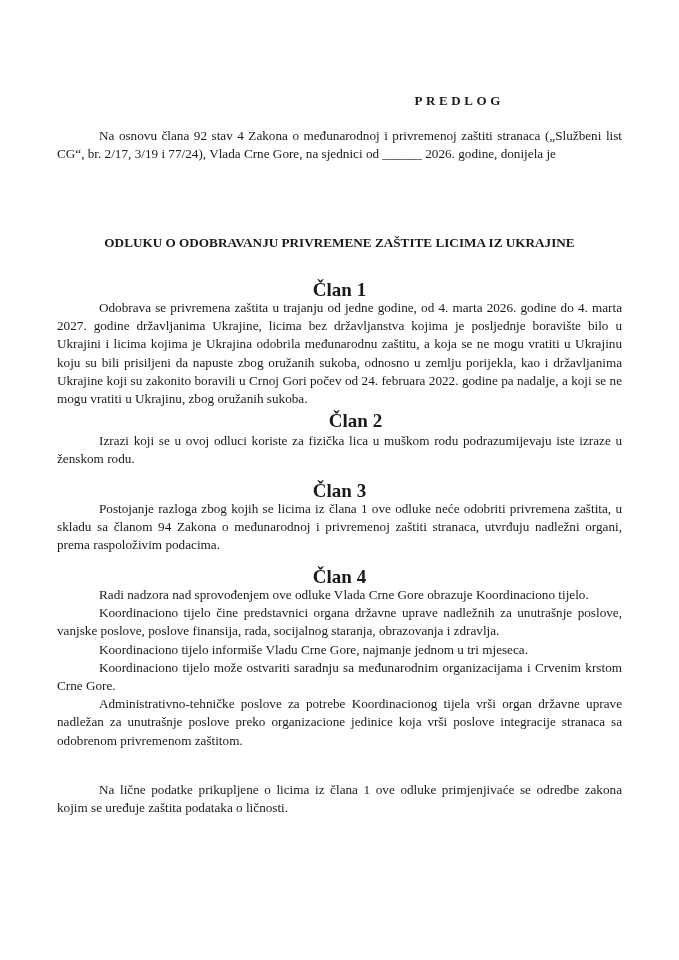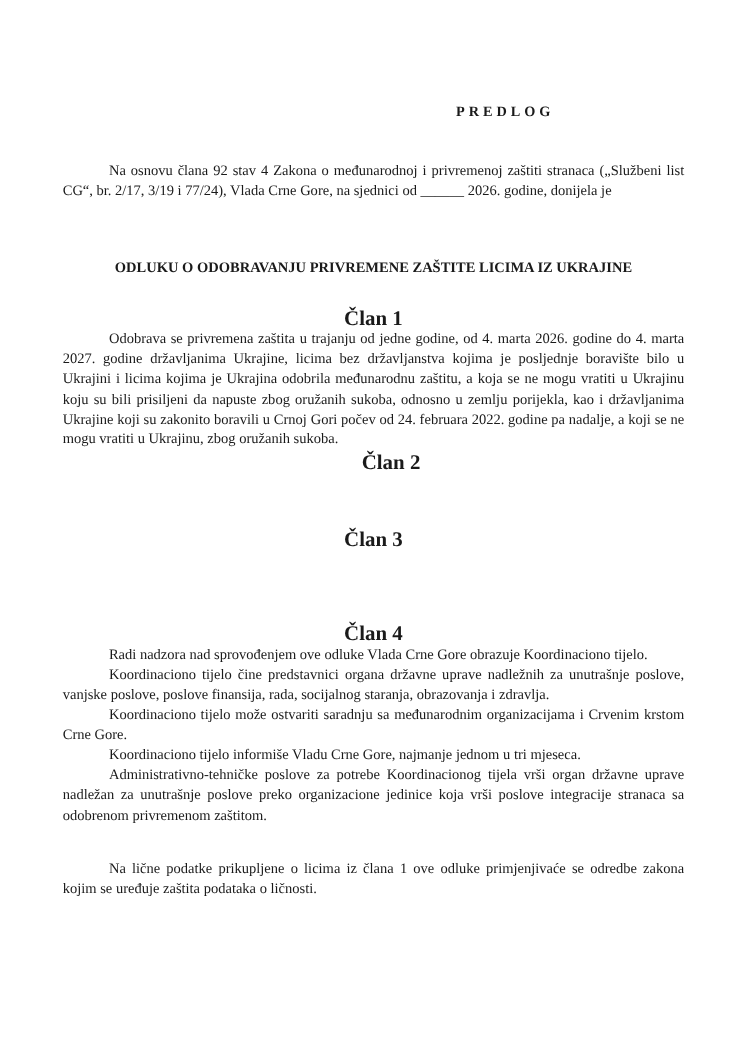--- a/index.html
+++ b/index.html
@@ -3,21 +3,21 @@
 <meta charset="utf-8">
 <style>
   html, body { margin: 0; padding: 0; background: #ffffff; }
   body { width: 679px; height: 960px; position: relative; overflow: hidden;
          font-family: "Liberation Serif", "DejaVu Serif", serif; color: #1a1a1a; }
   .page { position: absolute; left: 0; top: 0; width: 561px; height: 960px; }
   .predlog { position: absolute; top: 93px; right: 57px; font-weight: bold; font-size: 13px; letter-spacing: 3.6px; }
   .para { position: absolute; left: 57px; width: 565px; font-size: 13.2px; line-height: 18.2px; text-align: justify; }
   .para p { margin: 0; }
   .indent { text-indent: 42px; }
-  .preamble { top: 146px; }
+  .preamble { top: 127px; }
   .title { position: absolute; top: 235px; left: 0; width: 679px; text-align: center; font-weight: bold; font-size: 13.2px; }
   .clan-head { position: absolute; left: 0; width: 679px; text-align: center; font-weight: bold; font-size: 19px; line-height: 18px; }
 </style>
 </head>
 <body>
 
 <div class="page">
 
   <div class="predlog">PREDLOG</div>
 
@@ -26,29 +26,35 @@
   </div>
 
   <div class="title">ODLUKU O ODOBRAVANJU PRIVREMENE ZAŠTITE LICIMA IZ UKRAJINE</div>
 
   <div class="clan-head" style="top:281px;">Član 1</div>
   <div class="para" style="top:299px;">
     <p class="indent">Odobrava se privremena zaštita u trajanju od jedne godine, od 4. marta 2026. godine do 4. marta 2027. godine državljanima Ukrajine, licima bez državljanstva kojima je posljednje boravište bilo u Ukrajini i licima kojima je Ukrajina odobrila međunarodnu zaštitu, a koja se ne mogu vratiti u Ukrajinu koju su bili prisiljeni da napuste zbog oružanih sukoba, odnosno u zemlju porijekla, kao i državljanima Ukrajine koji su zakonito boravili u Crnoj Gori počev od 24. februara 2022. godine pa nadalje, a koji se ne mogu vratiti u Ukrajinu, zbog oružanih sukoba.</p>
   </div>
 
   <div class="clan-head" style="top:412px;padding-left:16px;">Član 2</div>
+  <div class="para" style="top:432px;">
+    <p class="indent">Izrazi koji se u ovoj odluci koriste za fizička lica u muškom rodu podrazumijevaju iste izraze u ženskom rodu.</p>
+  </div>
 
   <div class="clan-head" style="top:482px;">Član 3</div>
+  <div class="para" style="top:500px;">
+    <p class="indent">Postojanje razloga zbog kojih se licima iz člana 1 ove odluke neće odobriti privremena zaštita, u skladu sa članom 94 Zakona o međunarodnoj i privremenoj zaštiti stranaca, utvrđuju nadležni organi, prema raspoloživim podacima.</p>
+  </div>
 
   <div class="clan-head" style="top:568px;">Član 4</div>
   <div class="para" style="top:586px;">
     <p class="indent">Radi nadzora nad sprovođenjem ove odluke Vlada Crne Gore obrazuje Koordinaciono tijelo.</p>
     <p class="indent">Koordinaciono tijelo čine predstavnici organa državne uprave nadležnih za unutrašnje poslove, vanjske poslove, poslove finansija, rada, socijalnog staranja, obrazovanja i zdravlja.</p>
+    <p class="indent">Koordinaciono tijelo informiše Vladu Crne Gore, najmanje jednom u tri mjeseca.</p>
     <p class="indent">Koordinaciono tijelo može ostvariti saradnju sa međunarodnim organizacijama i Crvenim krstom Crne Gore.</p>
-    <p class="indent">Koordinaciono tijelo informiše Vladu Crne Gore, najmanje jednom u tri mjeseca.</p>
     <p class="indent">Administrativno-tehničke poslove za potrebe Koordinacionog tijela vrši organ državne uprave nadležan za unutrašnje poslove preko organizacione jedinice koja vrši poslove integracije stranaca sa odobrenom privremenom zaštitom.</p>
   </div>
 
   <div class="para" style="top:781px;">
     <p class="indent">Na lične podatke prikupljene o licima iz člana 1 ove odluke primjenjivaće se odredbe zakona kojim se uređuje zaštita podataka o ličnosti.</p>
   </div>
 
 </div>
 
 </body></html>

